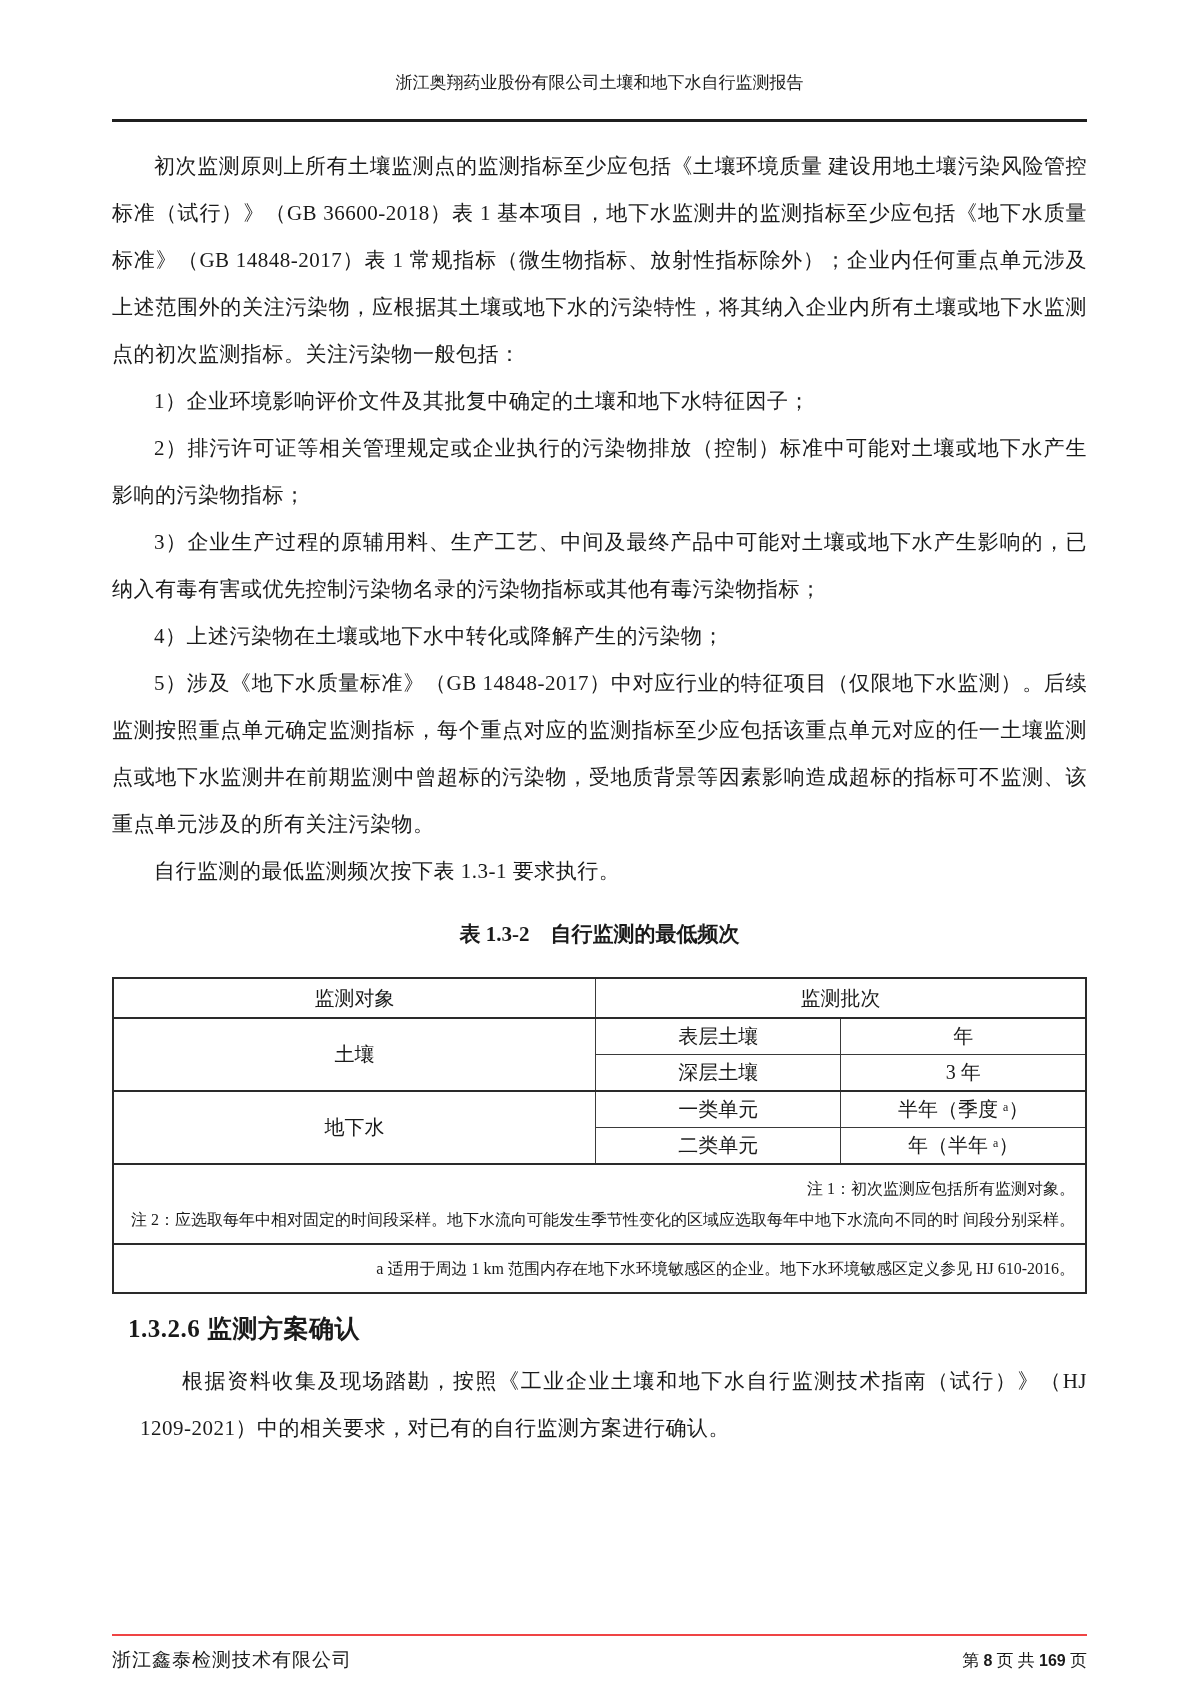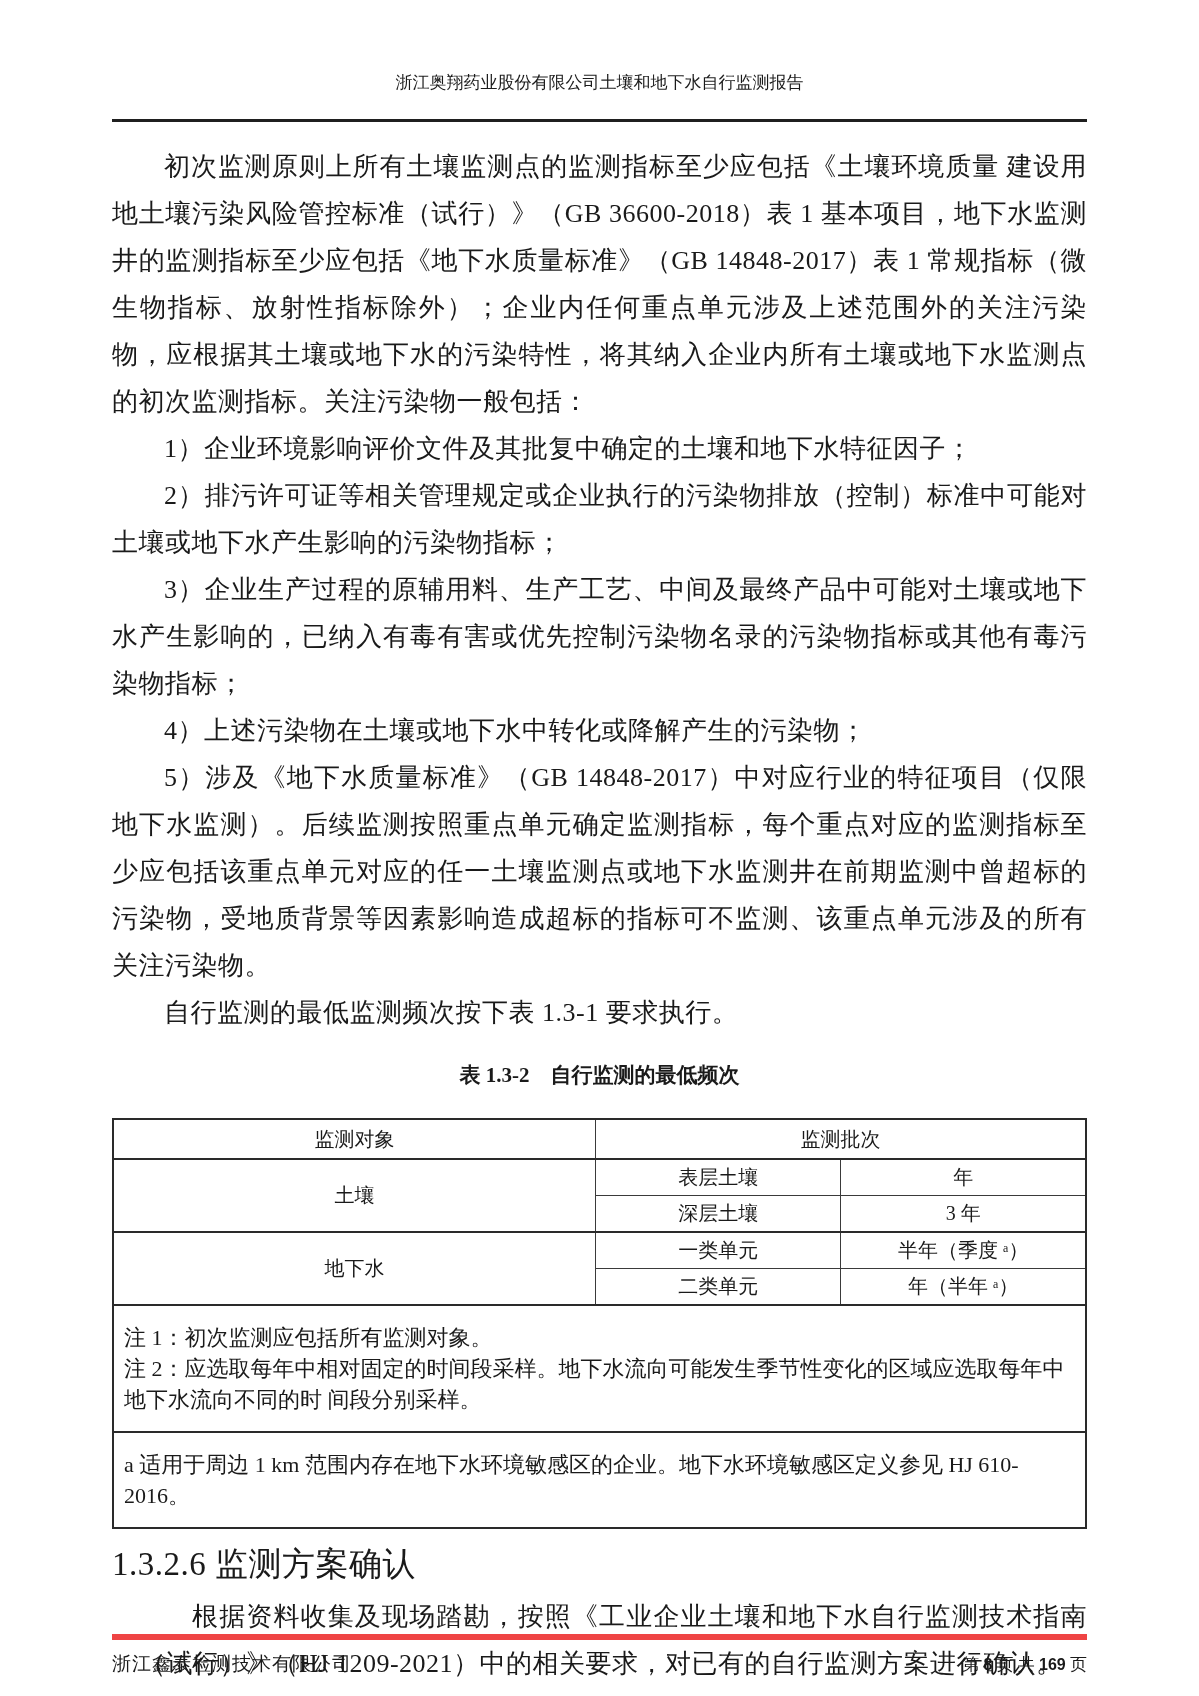--- a/index.html
+++ b/index.html
@@ -23,21 +23,21 @@
     text-align: center;
     font-size: 17px;
     line-height: 22px;
     padding-bottom: 25px;
     border-bottom: 3px solid #1f1f1f;
   }
   
   .doc-body { margin-top: 21px; }
   .para {
     margin: 0;
-    font-size: 26px;
+    font-size: 21px;
     line-height: 47px;
     text-align: justify;
     text-indent: 2em;
     letter-spacing: 0.5px;
   }
   
   .table-title {
     margin-top: 24px;
     text-align: center;
     font-size: 21px;
@@ -60,41 +60,41 @@
     font-weight: 400;
     font-size: 20px;
     text-align: center;
     vertical-align: middle;
     padding: 2px 4px;
   }
   table.freq-table tr.hdr th { height: 34px; border-bottom: 2px solid #2a2a2a; }
   table.freq-table tr.data td { height: 31px; }
   table.freq-table tr.thick-top td { border-top: 2px solid #2a2a2a; }
   table.freq-table td.note-cell {
-    text-align: left;
-    font-size: 22px;
+    text-align: right;
+    font-size: 16px;
     line-height: 31px;
-    padding: 16px 10px;
+    padding: 8px 10px;
   }
   table.freq-table td.note-cell p { margin: 0; }
   
   .section-heading {
-    margin: 18px 0 0 0;
-    font-size: 33px;
-    font-weight: 400;
+    margin: 18px 0 0 16px;
+    font-size: 25px;
+    font-weight: 700;
     line-height: 34px;
     letter-spacing: 0.5px;
   }
   .section-para { margin-top: 12px; margin-left: 28px; }
   
   .footer {
     position: absolute;
     left: 112px; right: 112px;
     top: 1562px;
-    border-top: 6px solid #ef4444;
+    border-top: 2px solid #ef4444;
     padding-top: 11px;
     display: flex;
     justify-content: space-between;
     align-items: baseline;
   }
   .footer-company { font-size: 19px; letter-spacing: 1px; }
   .footer-page { font-size: 17px; text-align: center; }
   .footer-page .num {
     font-family: "Liberation Sans", "DejaVu Sans", sans-serif;
     font-weight: 700;

